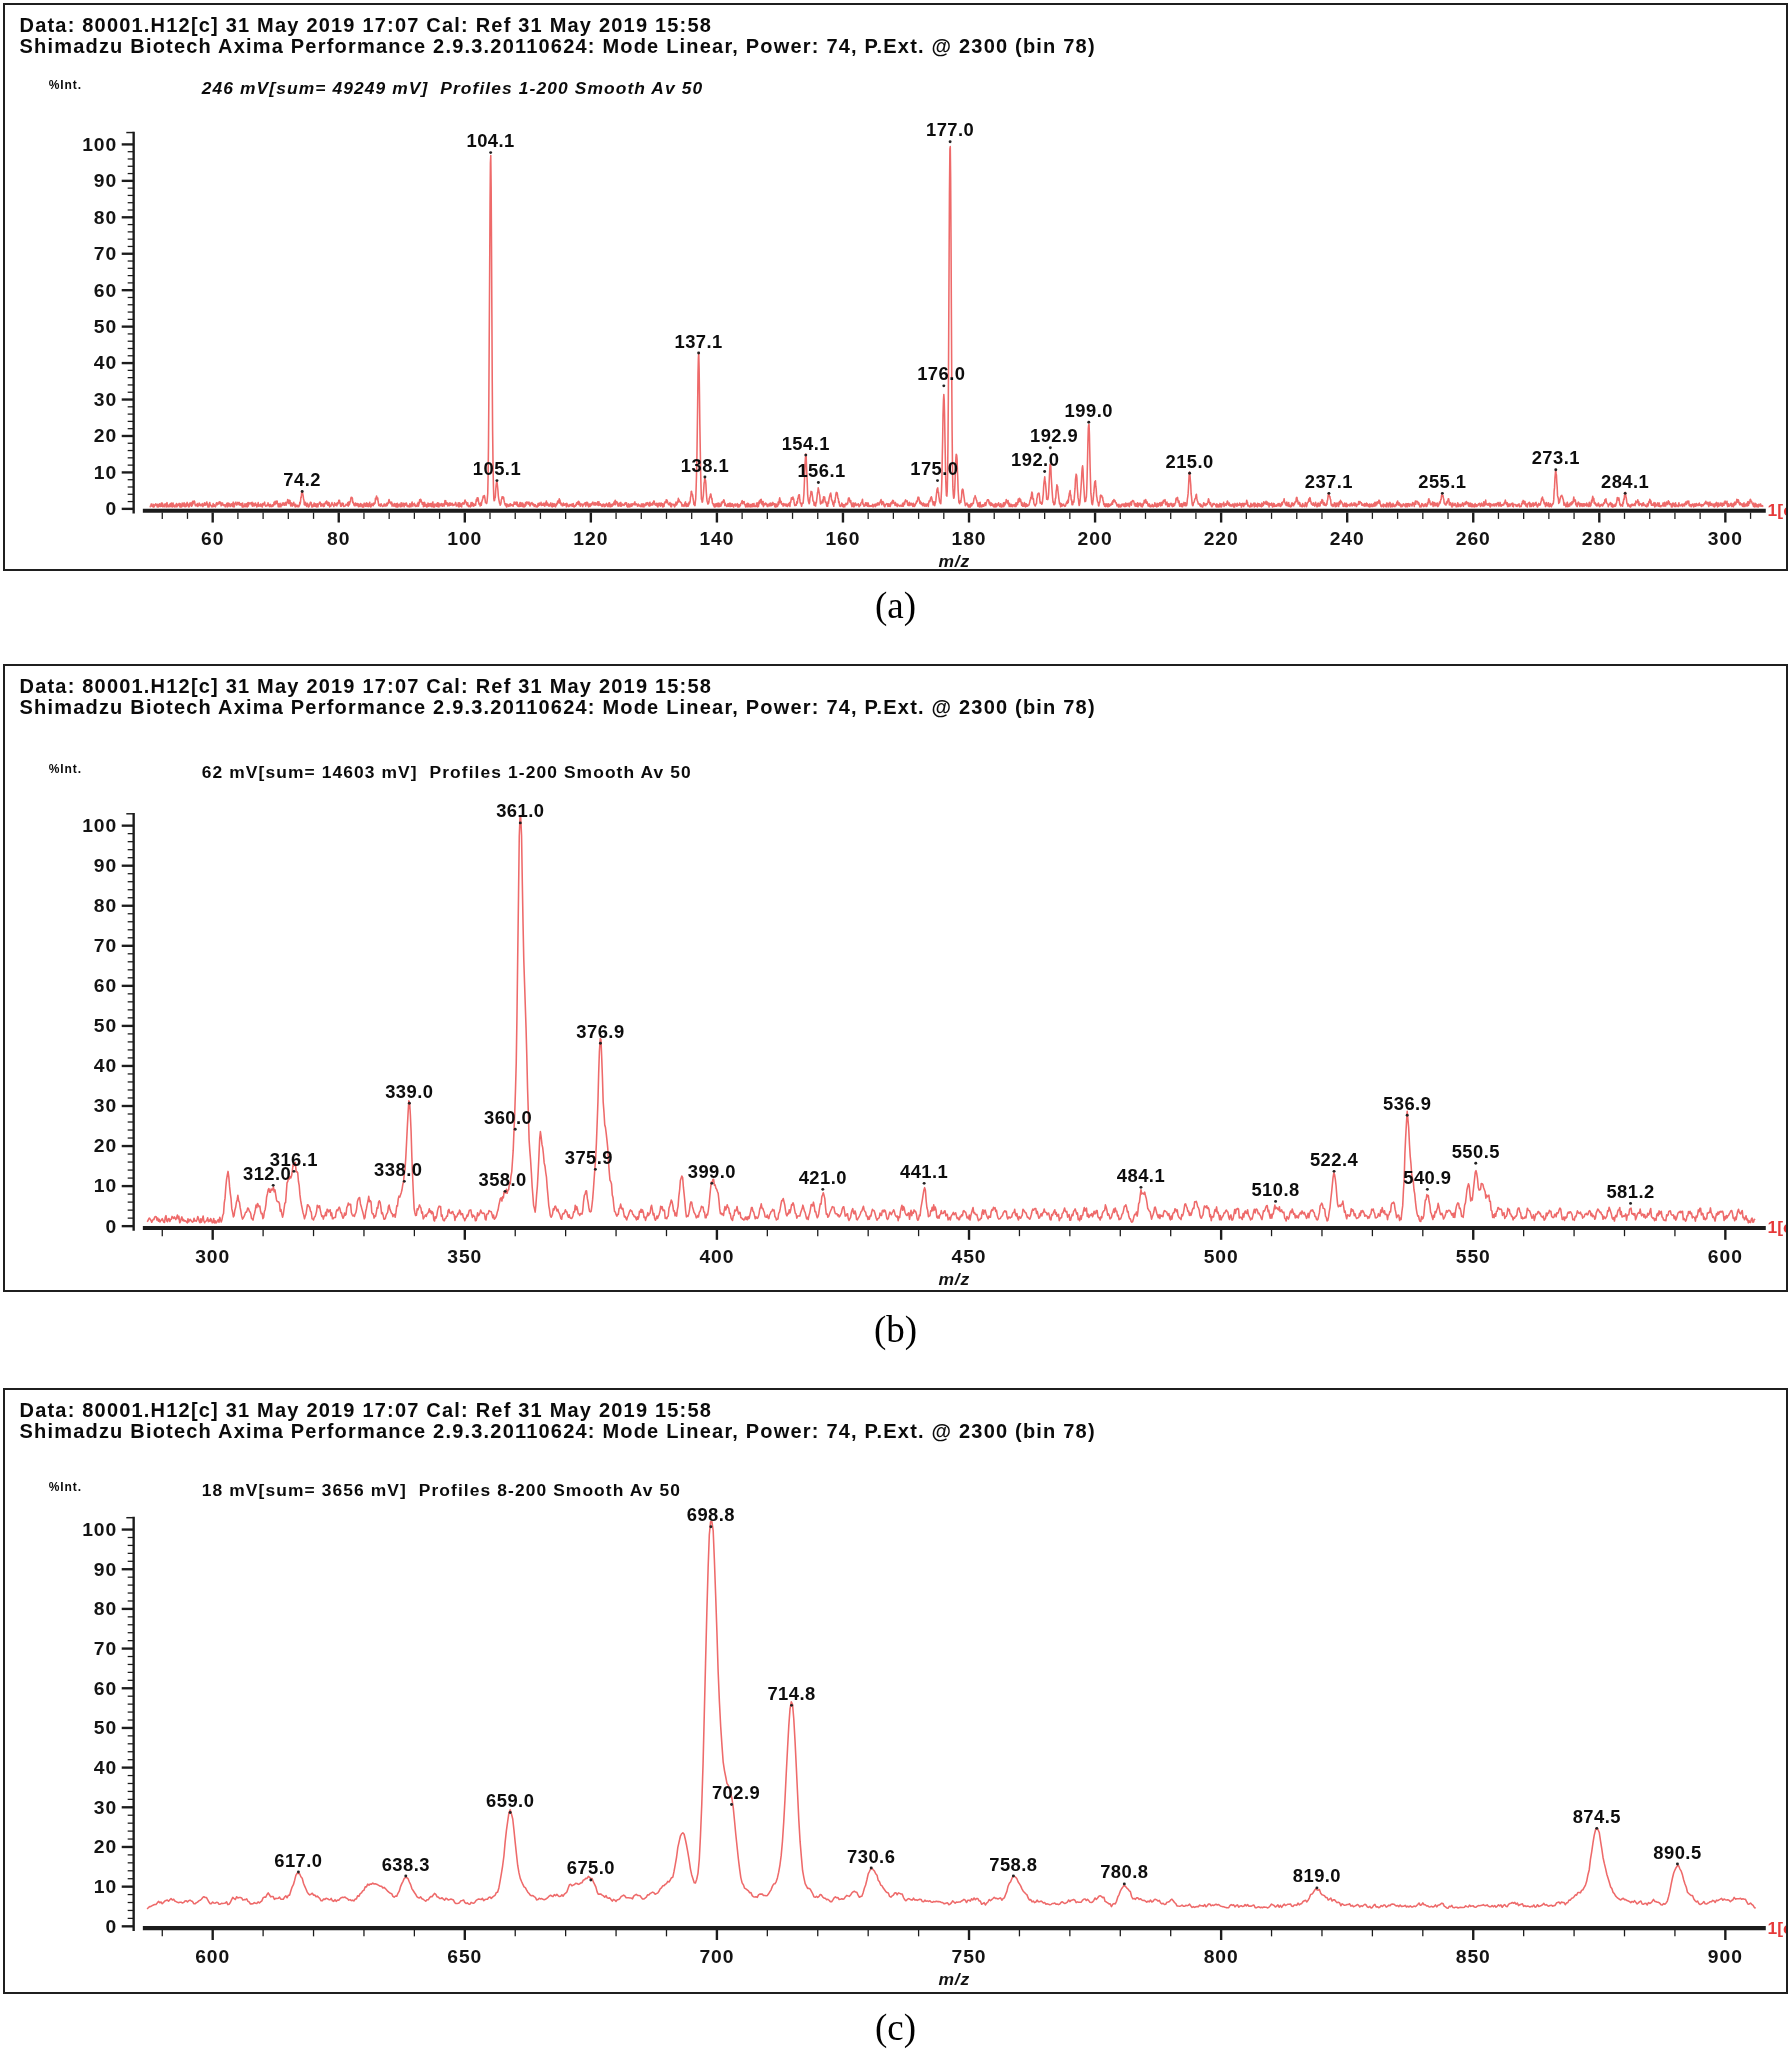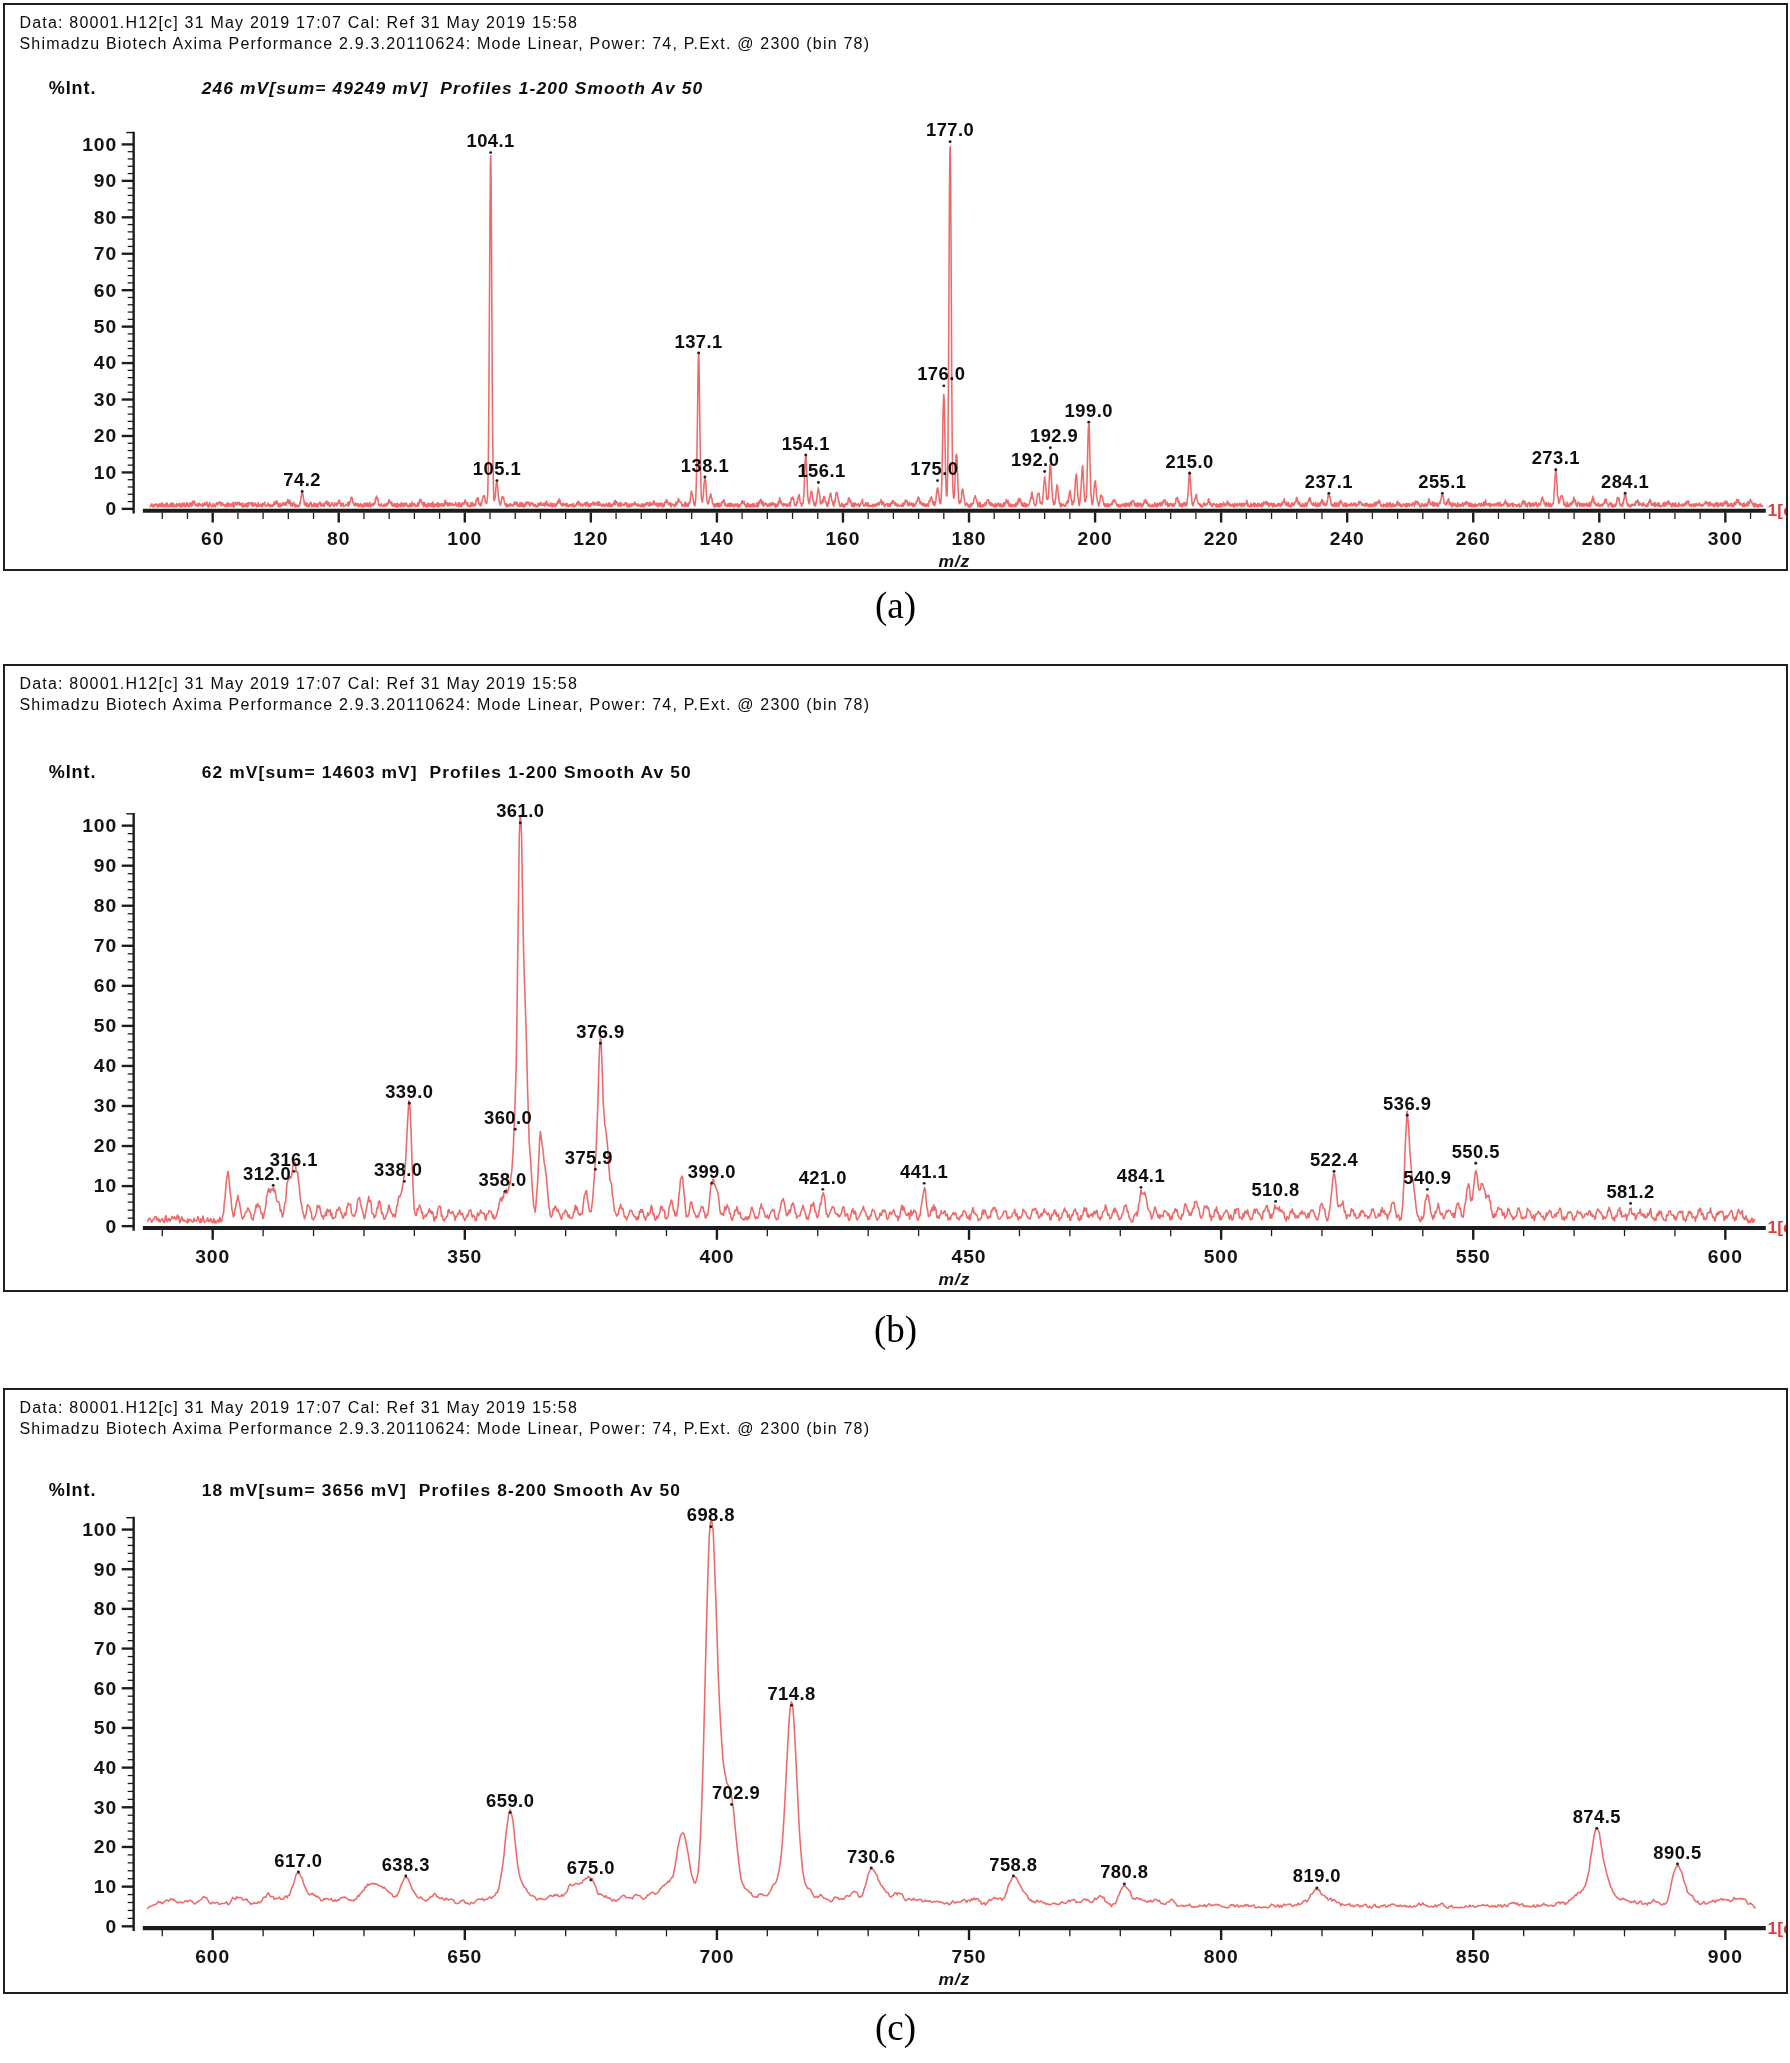--- a/index.html
+++ b/index.html
@@ -1,24 +1,24 @@
 <!DOCTYPE html>
 <html style="font-size:14.7px"><head>
 <meta charset="utf-8">
 <style>
   html,body{margin:0;padding:0;background:#ffffff;}
   .page{position:relative;width:1791px;height:2063px;background:#ffffff;
         font-family:"Liberation Sans",sans-serif;overflow:hidden;}
   .panel{position:absolute;left:2.8px;width:1785px;border:2.8px solid #1f1f1f;
          box-sizing:border-box;background:#ffffff;}
-  .hdr{position:absolute;left:14.7px;font-weight:normal;font-size:16px;color:#0b0b0b;
+  .hdr{position:absolute;left:14.7px;font-weight:bold;font-size:20px;color:#0b0b0b;
        letter-spacing:1.2px;white-space:pre;}
   .hdr.l1{top:9.2px;}
   .hdr.l2{top:30px;text-align:center;}
-  .yint{position:absolute;left:44px;font-weight:bold;font-size:18px;color:#0b0b0b;
+  .yint{position:absolute;left:44px;font-weight:bold;font-size:12px;color:#0b0b0b;
         letter-spacing:0.9px;white-space:pre;}
   .info{position:absolute;left:197px;font-weight:bold;font-size:17.4px;color:#0b0b0b;
         letter-spacing:1.1px;white-space:pre;}
   svg.plot{position:absolute;left:0;top:0;width:100%;height:100%;display:block;}
   .caption{position:absolute;left:0;width:100%;text-align:center;
            font-family:"Liberation Serif",serif;font-size:37px;color:#000;}
   
   .tick-label{font-family:"Liberation Sans",sans-serif;font-weight:bold;font-size:21px;
               fill:#141414;letter-spacing:1px;}
   .peak-label{font-family:"Liberation Sans",sans-serif;font-weight:bold;font-size:20px;

